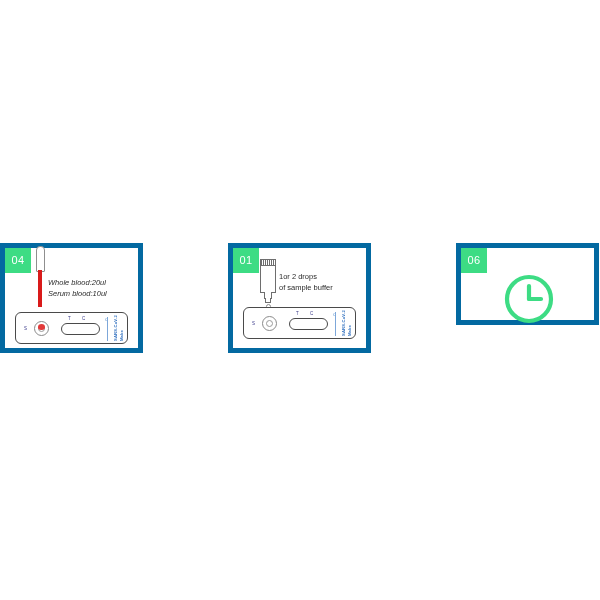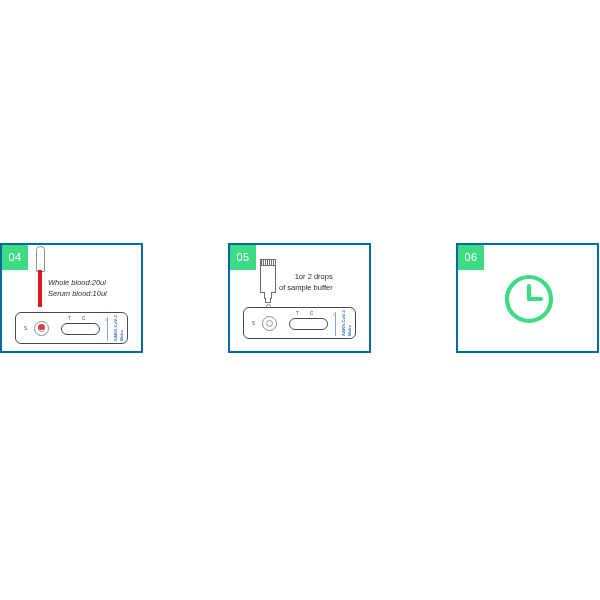--- a/index.html
+++ b/index.html
@@ -17,26 +17,26 @@
     width: 600px;
     height: 600px;
     background: #ffffff;
   }
 
   
   .panel {
     position: absolute;
     box-sizing: border-box;
     background: #ffffff;
-    border: 2px solid #0369a1;
+    border: 5px solid #0369a1;
   }
 
   #panel-04 { left: 0px;   top: 243px; width: 143px; height: 110px; }
   #panel-05 { left: 228px; top: 243px; width: 143px; height: 110px; }
-  #panel-06 { left: 456px; top: 243px; width: 143px; height: 110px; }
+  #panel-06 { left: 456px; top: 243px; width: 143px; height: 82px; }
 
   .step-badge {
     position: absolute;
     left: 0px;
     top: 0px;
     width: 26px;
     height: 25px;
     background: #3ddc84;
     color: #ffffff;
     font-size: 11px;
@@ -132,21 +132,21 @@
   
   .instructions {
     position: absolute;
     font-size: 7.5px;
     line-height: 11px;
     color: #2b2b2b;
     white-space: nowrap;
     font-family: "Liberation Sans", sans-serif;
   }
   #instr-04 { left: 48px;  top: 277px; font-style: italic; }
-  #instr-05 { left: 279px; top: 271px; text-align: right; }
+  #instr-05 { left: 279px; top: 271px; }
   .instructions .line { display: block; }
 
   
   .cassette {
     position: absolute;
     box-sizing: border-box;
     width: 113px;
     height: 32px;
     border: 1px solid #4a4a4a;
     border-radius: 6px;
@@ -316,21 +316,21 @@
     <div class="brand-rule"></div>
     <div class="brand-text">
       <div class="brand-stack">
         <span class="vt l2">Make</span>
         <span class="vt">SARS-CoV-2</span>
       </div>
     </div>
   </div>
 
   <div class="panel" id="panel-05">
-    <div class="step-badge">05</div>
+    <div class="step-badge">01</div>
   </div>
 
   <div class="bottle">
     <div class="cap"></div>
     <div class="body"></div>
     <div class="neck"></div>
     <div class="tip"></div>
   </div>
   <div class="bottle-drop"></div>
 

